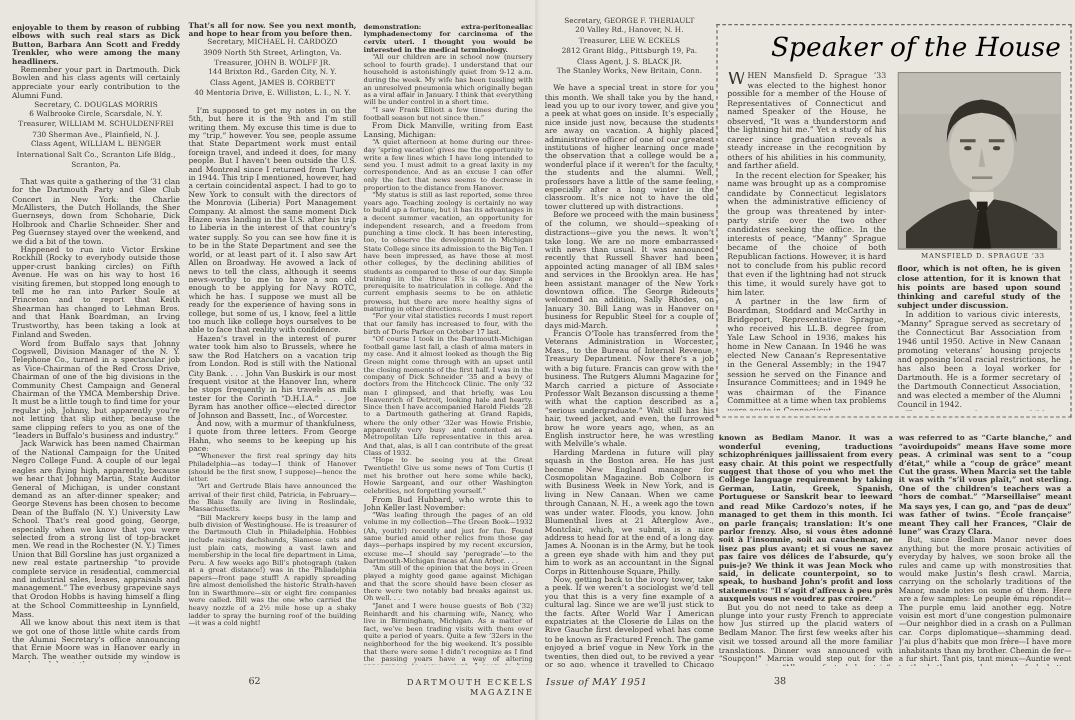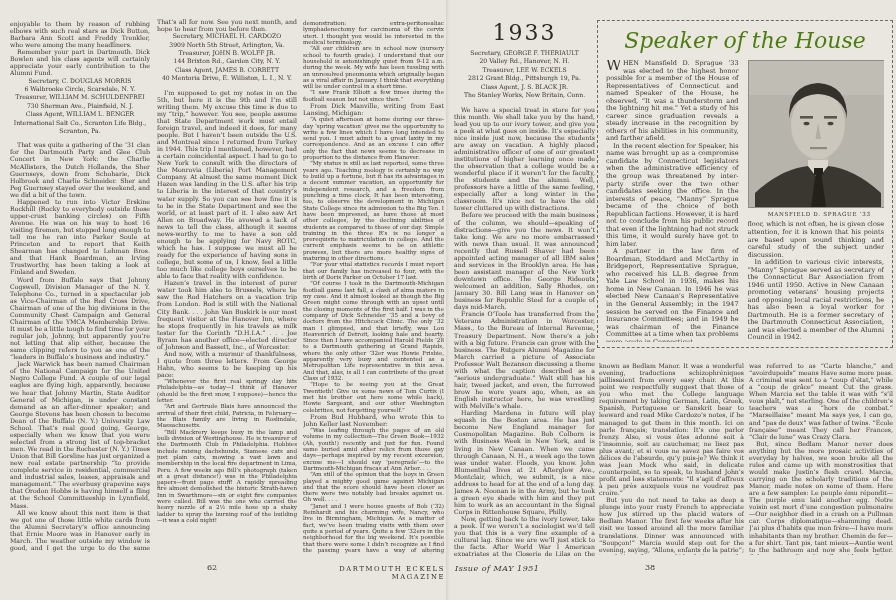--- a/index.html
+++ b/index.html
@@ -10,38 +10,38 @@
     font-family:"DejaVu Serif", serif;
   }
   .spread { position:absolute; inset:0; }
   .gutter { position:absolute; left:446px; top:0; width:4px; height:600px;
     background:linear-gradient(90deg, rgba(60,55,45,0.10), rgba(60,55,45,0)); }
 
   .col { position:absolute; overflow:hidden; text-align:justify;
     font-size:6.2px; line-height:1.14; }
   .col p { text-indent:7px; }
   .col p.small { font-size:5.6px; line-height:1.13; }
-  .noindent p:first-child { text-indent:0; }
+  .noindent p:first-child { text-indent:0;font-weight:bold; }
 
   .year { font-family:"DejaVu Serif", serif; font-weight:400; font-size:22px;
     letter-spacing:2px; text-align:center; color:#2e2b25; margin:6px 0 4px; }
   .officers { text-align:center; font-size:6.1px; line-height:1.38; margin-bottom:6px; }
   .officers p { text-indent:0; }
 
   .c1 { left:10px;  top:20px; width:140px; height:532px; }
   .c2 { left:157px; top:18px; width:140px; height:538px; }
   .c3 { left:303px; top:20px; width:141px; height:534px; }
   .c4 { left:454px; top:14px; width:141px; height:542px; }
   .c5 { left:599px; top:362px; width:145px; height:193px; }
   .c6 { left:749px; top:362px; width:144px; height:193px; }
 
   .article-box { position:absolute; left:597px; top:20px; width:296px; height:328px;
     border:1px dashed #6e6a60; padding:5px 8px 4px; background:rgba(255,255,255,0.04); }
-  .article-title { font-style:italic; font-weight:400; font-size:22px; text-align:center;
-    color:#4d7c0f; margin:2px 0 7px; }
+  .article-title { font-style:italic; font-weight:400; font-size:22px; text-align:right;
+    color:#000000; margin:2px 0 7px; }
   .article-cols { display:flex; gap:9px; }
   .acol { text-align:justify; font-size:6.5px; line-height:1.16; overflow:hidden; }
   .acol p { text-indent:7px; }
   .acol-a { width:134px; height:282px; }
   .acol-b { width:138px; height:282px; }
   .acol-a p:first-child { text-indent:0; }
   .acol-a p:first-child::first-letter { float:left; font-size:15px; line-height:11px; padding-right:1.5px; }
   .acol-b p:first-child { text-indent:0; }
 
   .photo-frame { width:138px; height:148px; border:1px solid #8e8b81; background:#b5b2a9; }
@@ -116,21 +116,20 @@
       <p class="small">“For your vital statistics records I must report that our family has increased to four, with the birth of Doris Parker on October 17 last.</p>
       <p class="small">“Of course I took in the Dartmouth-Michigan football game last fall, a clash of alma maters in my case. And it almost looked as though the Big Green might come through with an upset until the closing moments of the first half. I was in the company of Dick Schneider ’35 and a bevy of doctors from the Hitchcock Clinic. The only ’32 man I glimpsed, and that briefly, was Lou Heavenrich of Detroit, looking hale and hearty. Since then I have accompanied Harold Fields ’28 to a Dartmouth gathering at Grand Rapids, where the only other ’32er was Howie Frisbie, apparently very busy and contented as a Metropolitan Life representative in this area. And that, alas, is all I can contribute of the great Class of 1932.</p>
       <p class="small">“Hope to be seeing you at the Great Twentieth! Give us some news of Tom Curtis (I met his brother out here some while back), Howie Sargeant, and our other Washington celebrities, not forgetting yourself.”</p>
       <p>From Bud Hubbard, who wrote this to John Keller last November:</p>
       <p class="small">“Was leafing through the pages of an old volume in my collection—The Green Book—1932 (Ah, youth!) recently and just for fun. Found same buried amid other relics from those gay days—perhaps inspired by my recent excursion, excuse me—I should say ‘peregrade’—to the Dartmouth-Michigan fracas at Ann Arbor. . . .</p>
       <p class="small">“Am still of the opinion that the boys in Green played a mighty good game against Michigan and that the score should have been closer as there were two notably bad breaks against us. Oh well. . . .</p>
       <p class="small">“Janet and I were house guests of Bob (’32) Reinhardt and his charming wife, Nancy, who live in Birmingham, Michigan. As a matter of fact, we’ve been trading visits with them over quite a period of years. Quite a few ’32ers in the neighborhood for the big weekend. It’s possible that there were some I didn’t recognize as I find the passing years have a way of altering appearances to some extent. I seem to have parted with a good deal of hair since that picture in the ’32 freshman picture as might be the case with one or two of the others. But I did manage to recognize Max and Lou Heavenrich, Tom Luce and Howie Frisbie, all of whom live in the general Detroit region. Hank Barber was there but said he didn’t feel like taking his place in the line-up. Tall, dark Bob Cowan couldn’t be missed—and just before game time in came our Hollywood boy, Bob Ryan. The only other ’32 was one who surprised me as I didn’t think he stayed in one place long enough to watch a whole football game—but he did—none other than Whip Wilson. . . .”</p>
     </div>
 
   <div class="col c4">
-    <h2 class="year">1933</h2>
     <div class="officers">
         <p>Secretary, GEORGE F. THERIAULT</p>
         <p>20 Valley Rd., Hanover, N. H.</p>
         <p>Treasurer, LEE W. ECKELS</p>
         <p>2812 Grant Bldg., Pittsburgh 19, Pa.</p>
         <p>Class Agent, J. S. BLACK JR.</p>
         <p>The Stanley Works, New Britain, Conn.</p>
       </div>
     <div>
         <p>We have a special treat in store for you this month. We shall take you by the hand, lead you up to our ivory tower, and give you a peek at what goes on inside. It’s especially nice inside just now, because the students are away on vacation. A highly placed administrative officer of one of our greatest institutions of higher learning once made the observation that a college would be a wonderful place if it weren’t for the faculty, the students and the alumni. Well, professors have a little of the same feeling, especially after a long winter in the classroom. It’s nice not to have the old tower cluttered up with distractions.</p>

